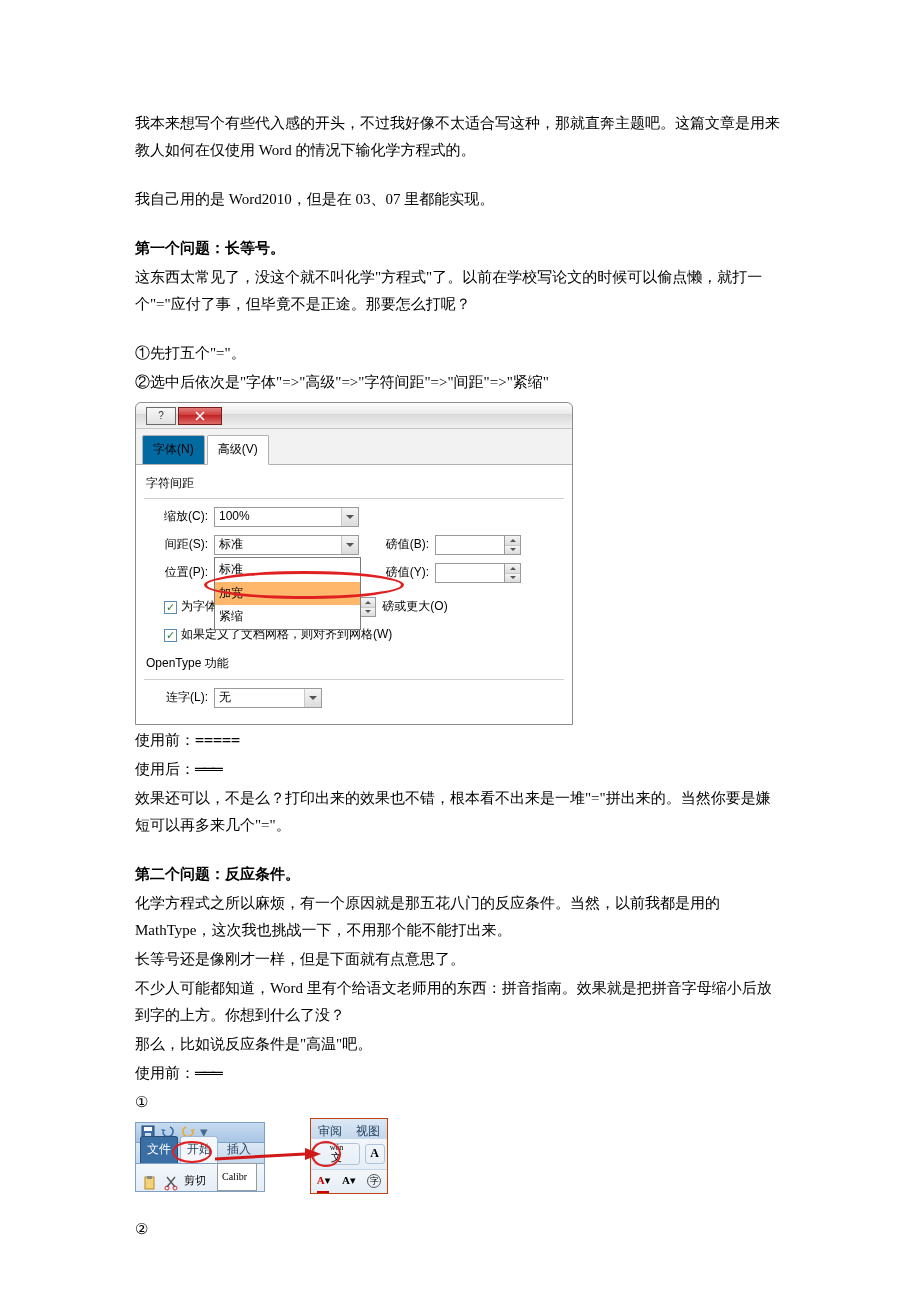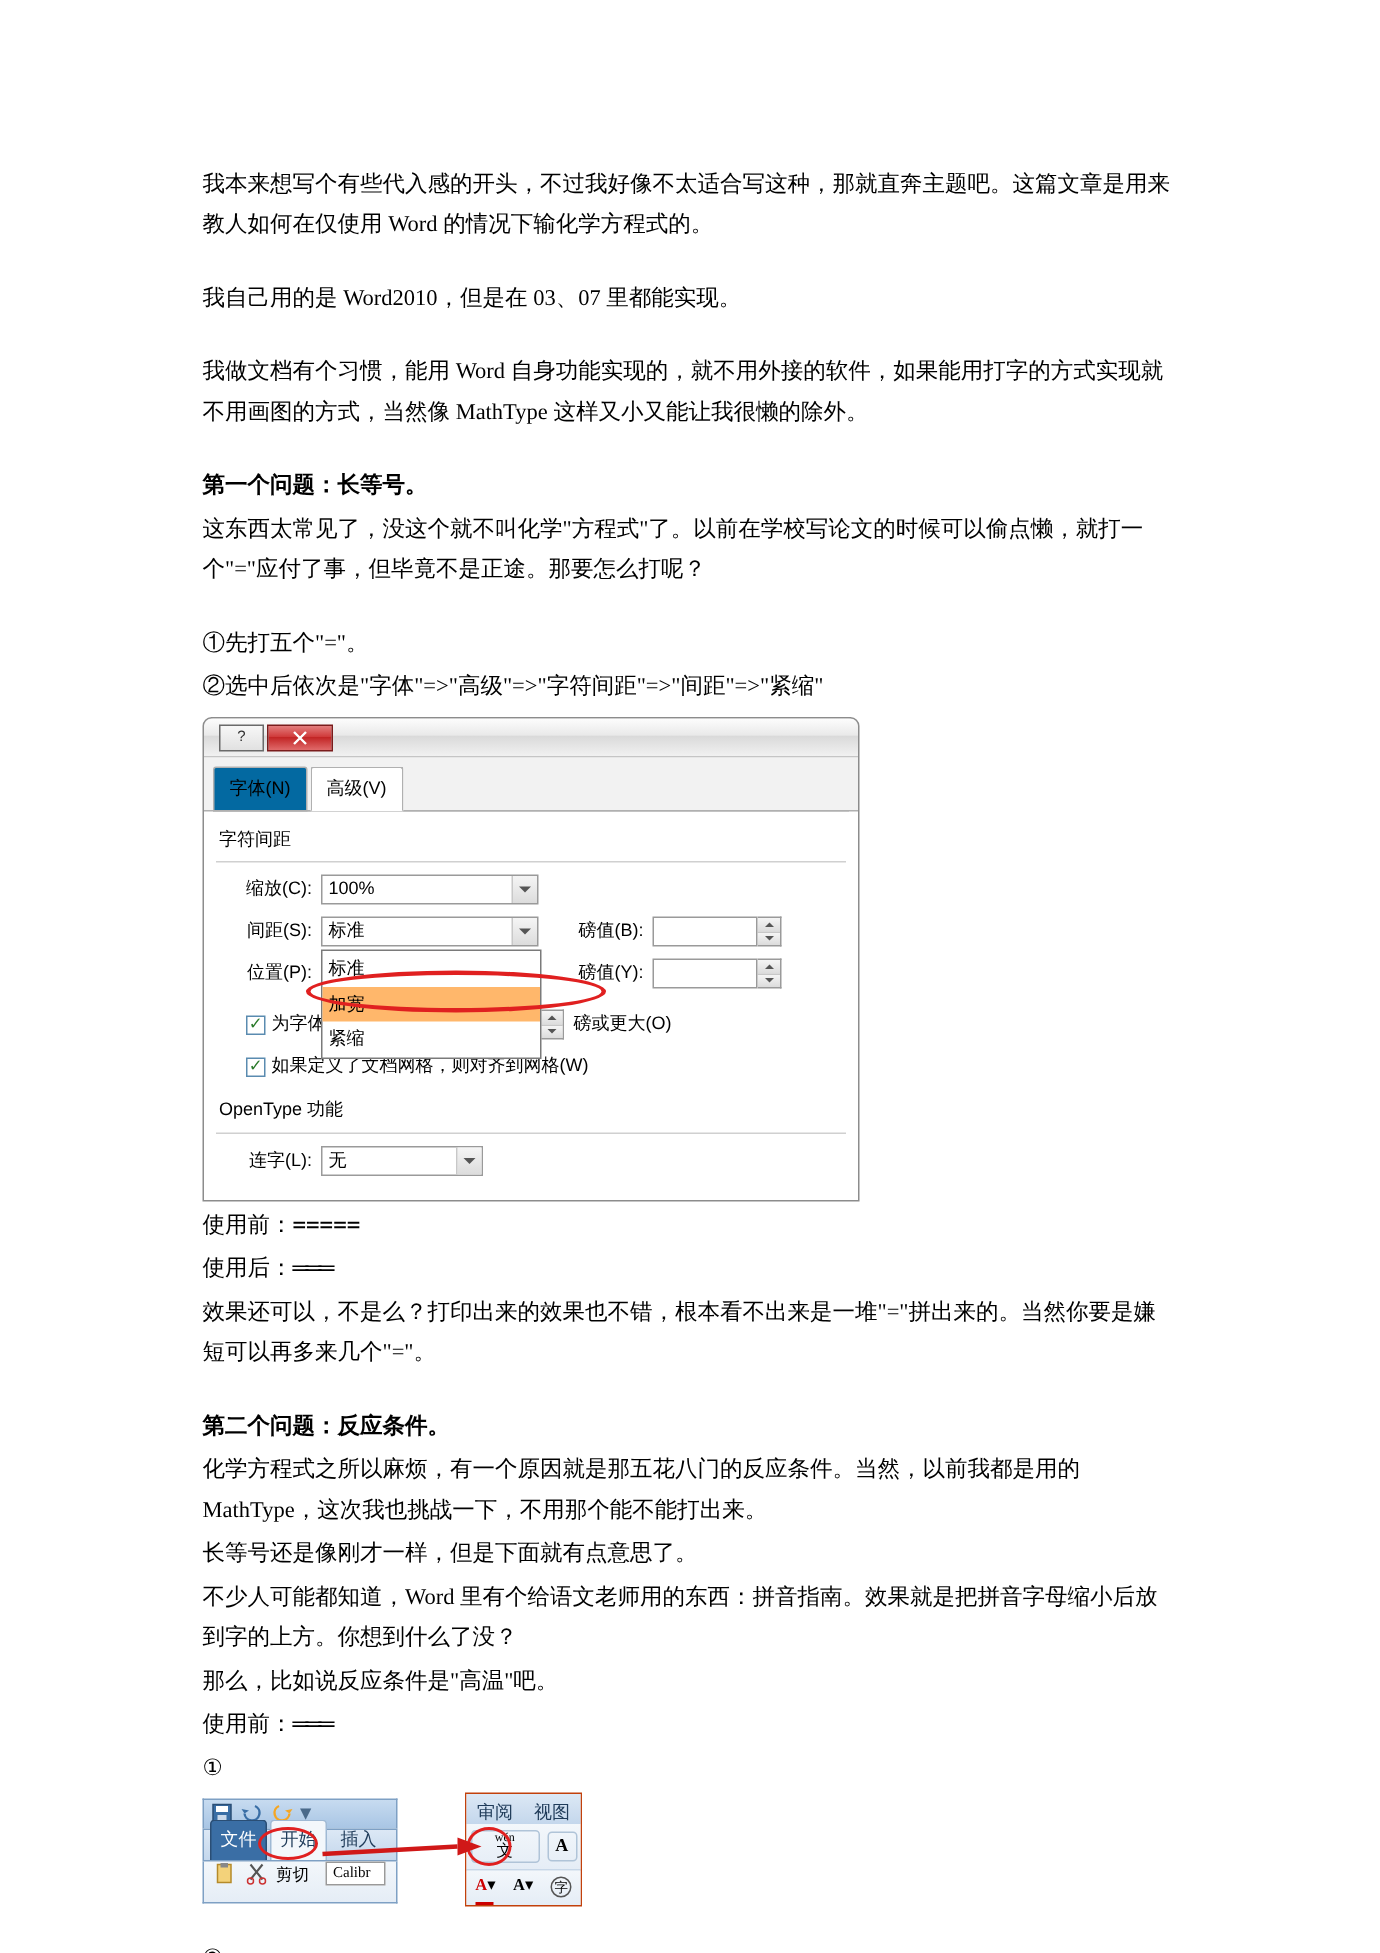--- a/index.html
+++ b/index.html
@@ -122,21 +122,21 @@
     padding: 0 4px; gap: 2px; position: relative;
   }
   .ribtab {
     padding: 2px 6px; font-size: 12px; color: #1f3b59;
     border: 1px solid transparent; border-bottom: none; border-radius: 3px 3px 0 0;
   }
   .ribtab.active { background: #f3f7fb; border-color: #9fb9d4; }
   .ribrow {
     height: 28px; background: linear-gradient(#f3f7fb,#e5edf6);
     border: 1px solid #7ea0c4; border-top: none;
-    display: flex; align-items: flex-start; gap: 5px; padding: 0 6px;
+    display: flex; align-items: flex-end; gap: 5px; padding: 0 6px;
     font-size: 11px;
   }
   .mini-icon { width: 16px; height: 16px; display: inline-block; }
   .ribbon-right {
     position: absolute; left: 175px; top: 0; width: 78px;
     border: 1px solid #c2410c;
   }
   .ribbon-right .tabs2 {
     height: 20px; background: linear-gradient(#dce8f5,#c4d7ec);
     display: flex; font-size: 12px; color: #1f3b59;
@@ -158,21 +158,20 @@
   }
   .figwrap { position: relative; width: 260px; height: 80px; }
 </style>
 </head>
 <body>
 
 <div class="page">
 
   <p class="para-gap">我本来想写个有些代入感的开头，不过我好像不太适合写这种，那就直奔主题吧。这篇文章是用来教人如何在仅使用 Word 的情况下输化学方程式的。</p>
   <p class="para-gap">我自己用的是 Word2010，但是在 03、07 里都能实现。</p>
-  <p class="para-gap">我做文档有个习惯，能用 Word 自身功能实现的，就不用外接的软件，如果能用打字的方式实现就不用画图的方式，当然像 MathType 这样又小又能让我很懒的除外。</p>
 
   <p class="bold">第一个问题：长等号。</p>
   <p class="para-gap">这东西太常见了，没这个就不叫化学"方程式"了。以前在学校写论文的时候可以偷点懒，就打一个"="应付了事，但毕竟不是正途。那要怎么打呢？</p>
 
   <p>①先打五个"="。</p>
   <p>②选中后依次是"字体"=&gt;"高级"=&gt;"字符间距"=&gt;"间距"=&gt;"紧缩"</p>
 
   <div class="dlg">
     <div class="titlebar">
       <div class="titlebtn">?</div>
@@ -342,21 +341,21 @@
         <svg class="mini-icon" viewBox="0 0 16 16">
             <rect x="3" y="2" width="9" height="12" fill="#f3d27a" stroke="#b58a2a"></rect>
             <rect x="5" y="1" width="5" height="3" fill="#888"></rect>
           </svg>
         <svg class="mini-icon" viewBox="0 0 16 16">
             <path d="M4 2 L12 12 M12 2 L4 12" stroke="#555" stroke-width="1.4"></path>
             <circle cx="4" cy="13" r="2" fill="none" stroke="#c33"></circle>
             <circle cx="12" cy="13" r="2" fill="none" stroke="#c33"></circle>
           </svg>
         <span>剪切</span>
-        <div class="field" style="height:16px;width:40px;margin-left:6px;">
+        <div class="field" style="height:28px;width:40px;margin-left:6px;">
             <div class="field-text" style="font-size:10px;">Calibr</div>
           </div>
       </div>
     </div>
 
     <div class="ribbon-right">
       <div class="tabs2">
         <div>审阅</div>
         <div>视图</div>
       </div>

